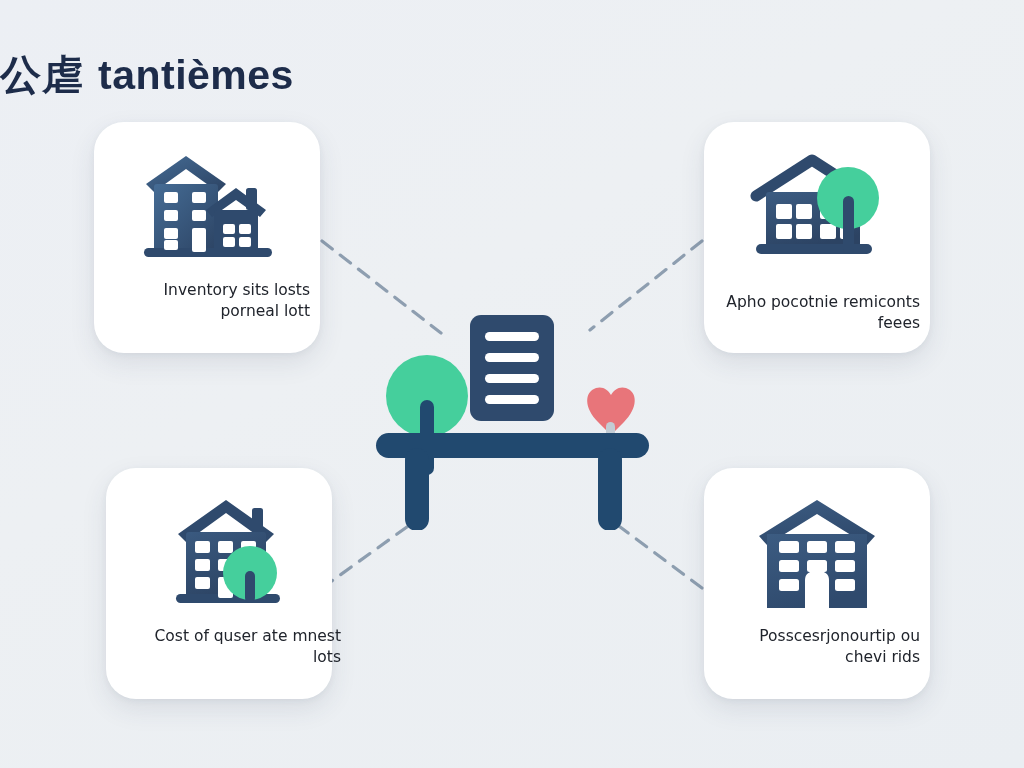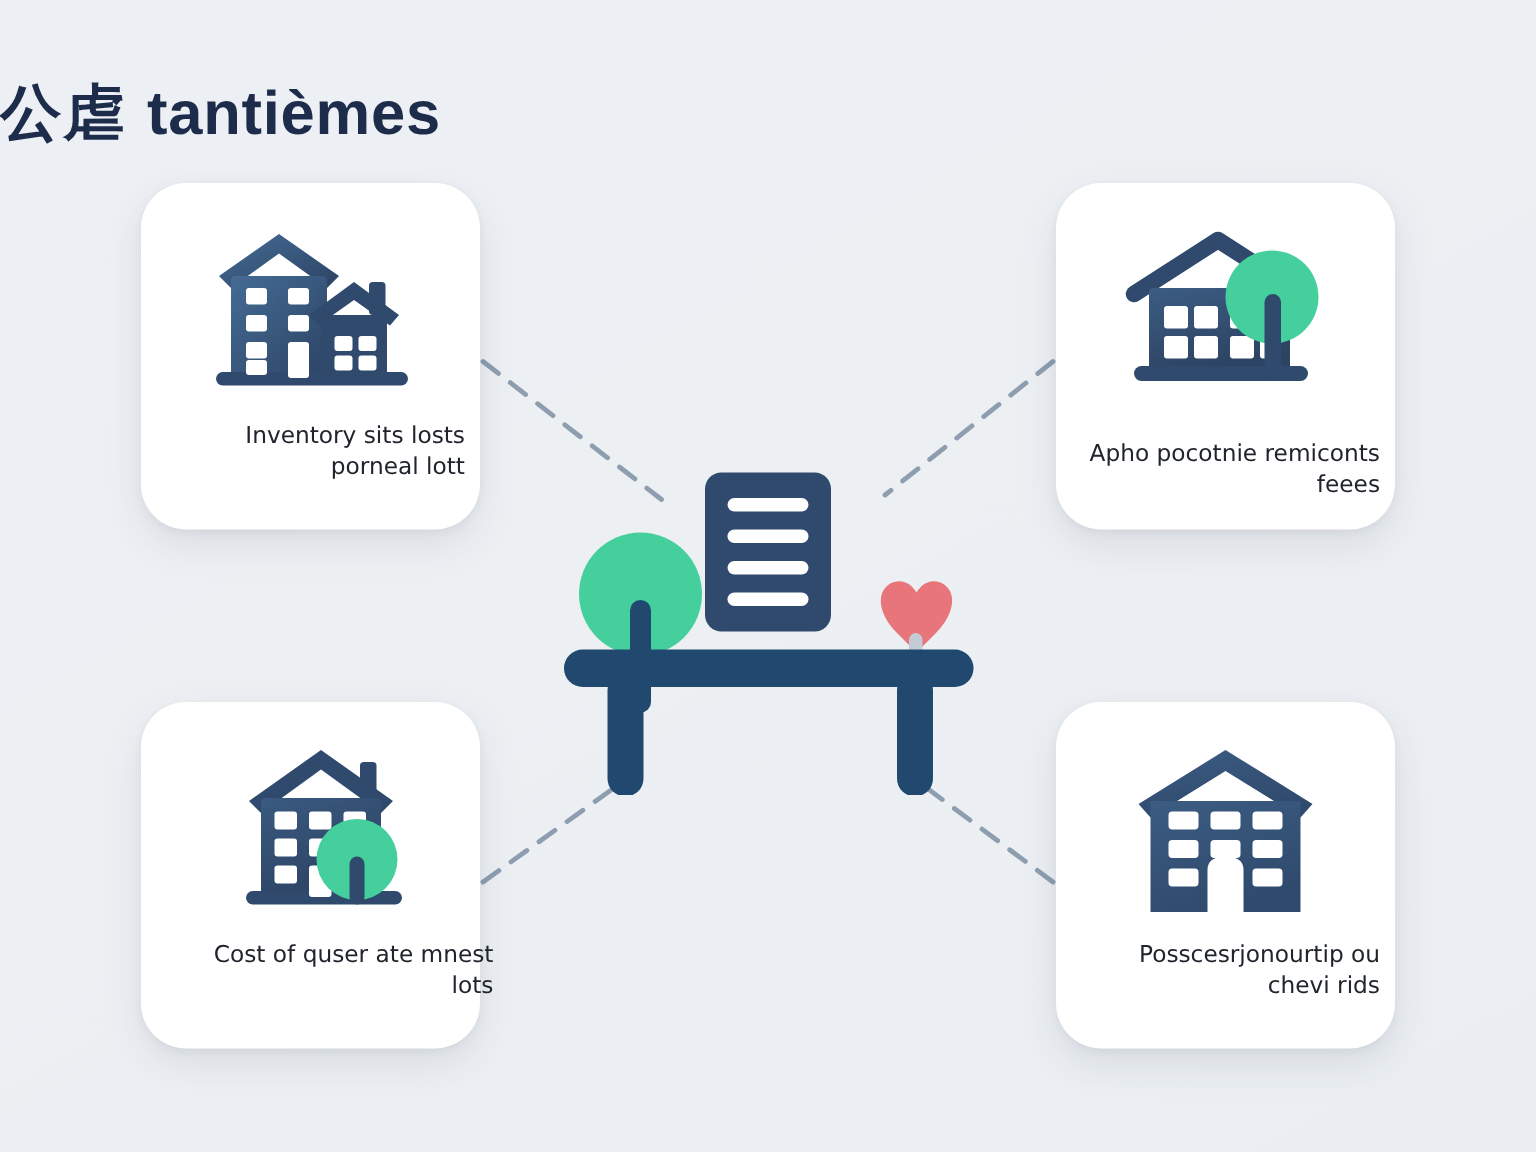--- a/index.html
+++ b/index.html
@@ -59,22 +59,22 @@
                 0 2px 6px rgba(47, 62, 86, 0.06);
     display: flex;
     flex-direction: column;
     align-items: center;
     justify-content: flex-start;
     box-sizing: border-box;
     padding-top: 26px;
   }
   .card.tl { left: 94px;  top: 122px; }
   .card.tr { left: 704px; top: 122px; gap: 12px; }
-  .card.bl { left: 94px;  top: 468px; padding-left: 38px; }
-  .card.br { left: 704px; top: 468px; }
+  .card.bl { left: 106px;  top: 468px; padding-left: 38px; }
+  .card.br { left: 704px; top: 468px; border-radius: 29px; }
 
   .card-icon {
     width: 150px;
     height: 118px;
     display: flex;
     align-items: flex-end;
     justify-content: center;
   }
   .card-label {
     margin-top: 14px;

